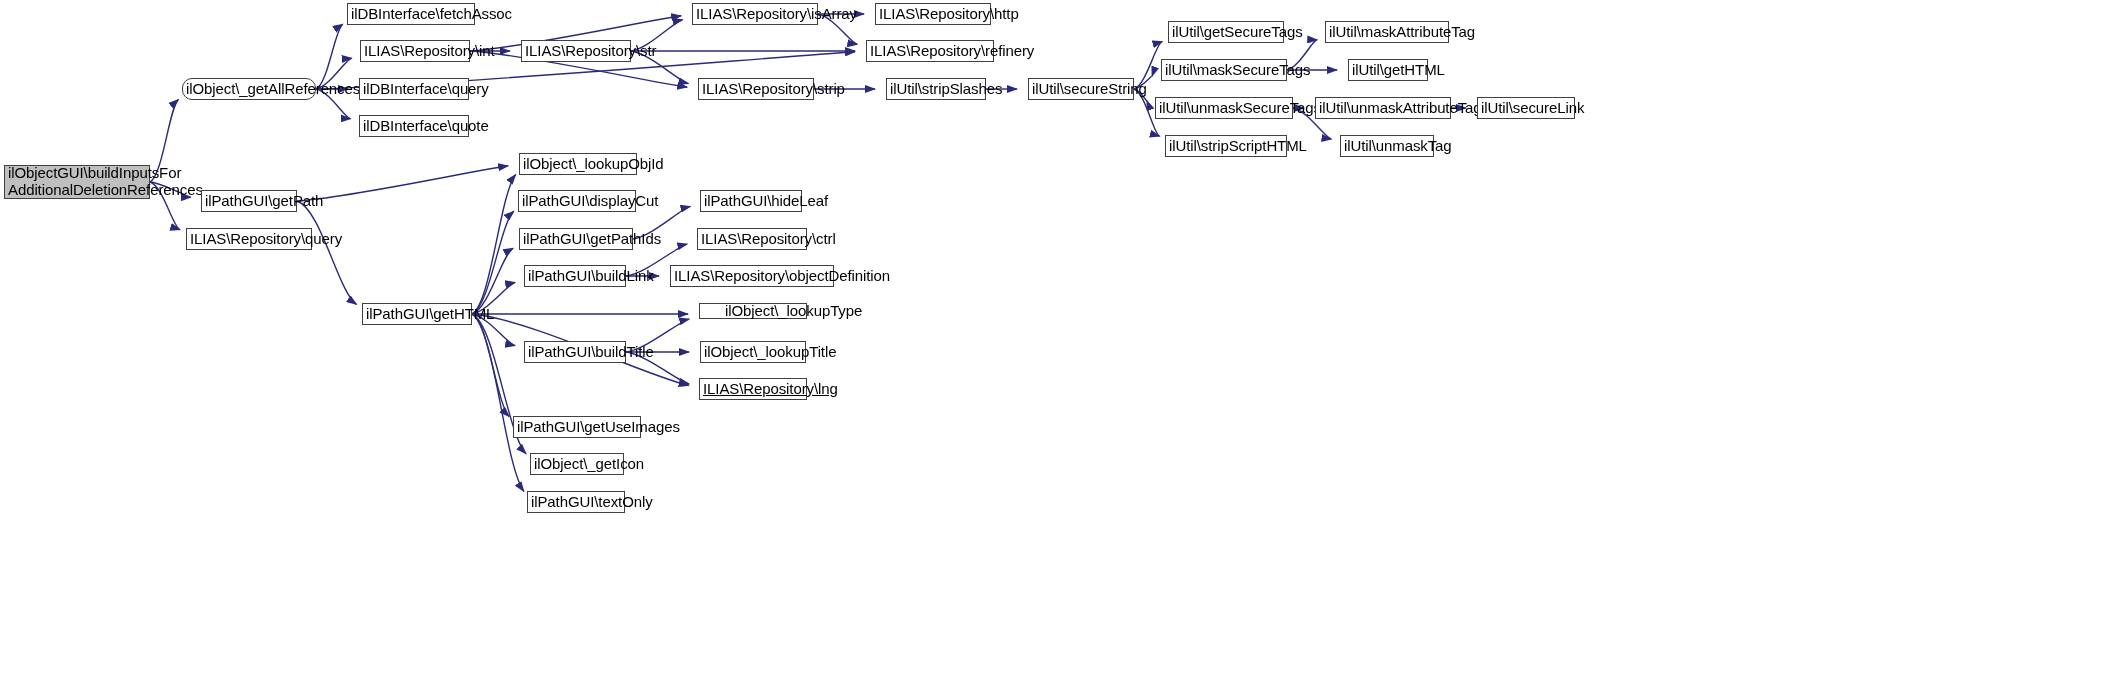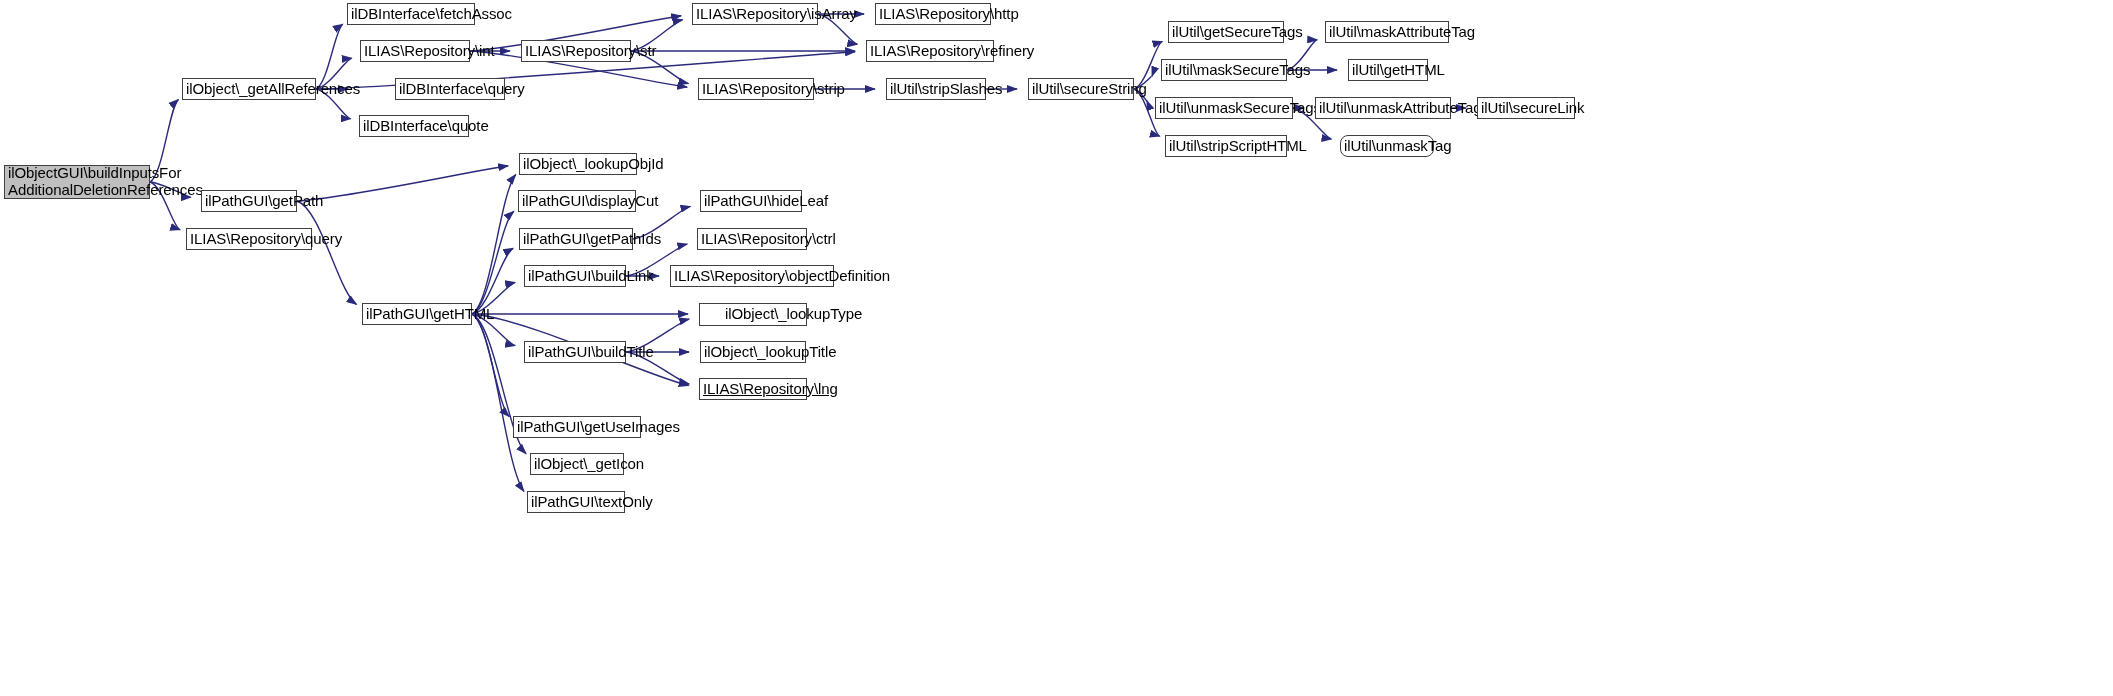--- a/index.html
+++ b/index.html
@@ -104,52 +104,52 @@
         <path d="M626,276 C646.0102752293578,273.41 676.9897247706422,246.4 687.2451180269112,244.08353004231387" marker-end="url(#arrow)"></path>
         <path d="M626,276 L659,276" marker-end="url(#arrow)"></path>
         <path d="M626,352 C646.5703571428571,349.34 678.4296428571429,321.6 689.242804485192,319.0790880762014" marker-end="url(#arrow)"></path>
         <path d="M626,352 L689,352" marker-end="url(#arrow)"></path>
         <path d="M626,352 C646.44,354.59 678.56,381.6 689.1883290803912,384.02696131471885" marker-end="url(#arrow)"></path>
       </g>
   </svg>
   <div id="node-layer">
       <div class="node root" style="left: 4px; top: 165px; width: 146px; height: 34px;"><span class="node-label">ilObjectGUI\buildInputsFor
 AdditionalDeletionReferences</span></div>
-      <div class="node" style="left: 182px; top: 78px; width: 134px; height: 22px;"><span class="node-label">ilObject\_getAllReferences</span></div>
+      <div class="node" style="left: 182px; top: 78px; width: 134px; height: 22px; border-radius: 10px;"><span class="node-label">ilObject\_getAllReferences</span></div>
       <div class="node" style="left: 201px; top: 190px; width: 96px; height: 22px;"><span class="node-label">ilPathGUI\getPath</span></div>
       <div class="node" style="left: 186px; top: 228px; width: 126px; height: 22px;"><span class="node-label">ILIAS\Repository\query</span></div>
       <div class="node" style="left: 347px; top: 3px; width: 128px; height: 22px;"><span class="node-label">ilDBInterface\fetchAssoc</span></div>
       <div class="node" style="left: 360px; top: 40px; width: 110px; height: 22px;"><span class="node-label">ILIAS\Repository\int</span></div>
-      <div class="node" style="left: 359px; top: 78px; width: 110px; height: 22px; margin-left: 36px;"><span class="node-label">ilDBInterface\query</span></div>
+      <div class="node" style="left: 359px; top: 78px; width: 110px; height: 22px;"><span class="node-label">ilDBInterface\query</span></div>
       <div class="node" style="left: 359px; top: 115px; width: 110px; height: 22px;"><span class="node-label">ilDBInterface\quote</span></div>
       <div class="node" style="left: 521px; top: 40px; width: 110px; height: 22px; justify-content: flex-end;"><span class="node-label">ILIAS\Repository\str</span></div>
       <div class="node" style="left: 692px; top: 3px; width: 126px; height: 22px;"><span class="node-label">ILIAS\Repository\isArray</span></div>
       <div class="node" style="left: 875px; top: 3px; width: 116px; height: 22px;"><span class="node-label">ILIAS\Repository\http</span></div>
       <div class="node" style="left: 866px; top: 40px; width: 128px; height: 22px;"><span class="node-label">ILIAS\Repository\refinery</span></div>
       <div class="node" style="left: 698px; top: 78px; width: 116px; height: 22px;"><span class="node-label">ILIAS\Repository\strip</span></div>
       <div class="node" style="left: 886px; top: 78px; width: 100px; height: 22px;"><span class="node-label">ilUtil\stripSlashes</span></div>
       <div class="node" style="left: 1028px; top: 78px; width: 106px; height: 22px;"><span class="node-label">ilUtil\secureString</span></div>
       <div class="node" style="left: 1168px; top: 21px; width: 116px; height: 22px;"><span class="node-label">ilUtil\getSecureTags</span></div>
       <div class="node" style="left: 1161px; top: 59px; width: 126px; height: 22px;"><span class="node-label">ilUtil\maskSecureTags</span></div>
       <div class="node" style="left: 1155px; top: 97px; width: 138px; height: 22px;"><span class="node-label">ilUtil\unmaskSecureTags</span></div>
       <div class="node" style="left: 1165px; top: 135px; width: 122px; height: 22px;"><span class="node-label">ilUtil\stripScriptHTML</span></div>
       <div class="node" style="left: 1325px; top: 21px; width: 124px; height: 22px;"><span class="node-label">ilUtil\maskAttributeTag</span></div>
       <div class="node" style="left: 1348px; top: 59px; width: 80px; height: 22px;"><span class="node-label">ilUtil\getHTML</span></div>
       <div class="node" style="left: 1315px; top: 97px; width: 136px; height: 22px;"><span class="node-label">ilUtil\unmaskAttributeTag</span></div>
-      <div class="node" style="left: 1340px; top: 135px; width: 94px; height: 22px; border-radius: 8px;"><span class="node-label">ilUtil\unmaskTag</span></div>
+      <div class="node" style="left: 1340px; top: 135px; width: 94px; height: 22px;"><span class="node-label">ilUtil\unmaskTag</span></div>
       <div class="node" style="left: 1477px; top: 97px; width: 98px; height: 22px;"><span class="node-label">ilUtil\secureLink</span></div>
       <div class="node" style="left: 519px; top: 153px; width: 118px; height: 22px;"><span class="node-label">ilObject\_lookupObjId</span></div>
       <div class="node" style="left: 518px; top: 190px; width: 118px; height: 22px;"><span class="node-label">ilPathGUI\displayCut</span></div>
       <div class="node" style="left: 519px; top: 228px; width: 114px; height: 22px;"><span class="node-label">ilPathGUI\getPathIds</span></div>
       <div class="node" style="left: 524px; top: 265px; width: 102px; height: 22px;"><span class="node-label">ilPathGUI\buildLink</span></div>
       <div class="node" style="left: 362px; top: 303px; width: 110px; height: 22px;"><span class="node-label">ilPathGUI\getHTML</span></div>
       <div class="node" style="left: 524px; top: 341px; width: 102px; height: 22px;"><span class="node-label">ilPathGUI\buildTitle</span></div>
       <div class="node" style="left: 513px; top: 416px; width: 128px; height: 22px;"><span class="node-label">ilPathGUI\getUseImages</span></div>
       <div class="node" style="left: 530px; top: 453px; width: 94px; height: 22px;"><span class="node-label">ilObject\_getIcon</span></div>
       <div class="node" style="left: 527px; top: 491px; width: 98px; height: 22px;"><span class="node-label">ilPathGUI\textOnly</span></div>
       <div class="node" style="left: 700px; top: 190px; width: 102px; height: 22px;"><span class="node-label">ilPathGUI\hideLeaf</span></div>
       <div class="node" style="left: 697px; top: 228px; width: 110px; height: 22px;"><span class="node-label">ILIAS\Repository\ctrl</span></div>
       <div class="node" style="left: 670px; top: 265px; width: 164px; height: 22px;"><span class="node-label">ILIAS\Repository\objectDefinition</span></div>
-      <div class="node" style="left: 699px; top: 303px; width: 108px; height: 23px; padding-left: 25px;"><span class="node-label">ilObject\_lookupType</span></div>
+      <div class="node" style="left: 699px; top: 303px; width: 108px; height: 16px; padding-left: 25px;"><span class="node-label">ilObject\_lookupType</span></div>
       <div class="node" style="left: 700px; top: 341px; width: 106px; height: 22px;"><span class="node-label">ilObject\_lookupTitle</span></div>
       <div class="node" style="left: 699px; top: 378px; width: 108px; height: 22px; text-decoration: underline;"><span class="node-label">ILIAS\Repository\lng</span></div>
     </div>
 </div>
 
 </body></html>

